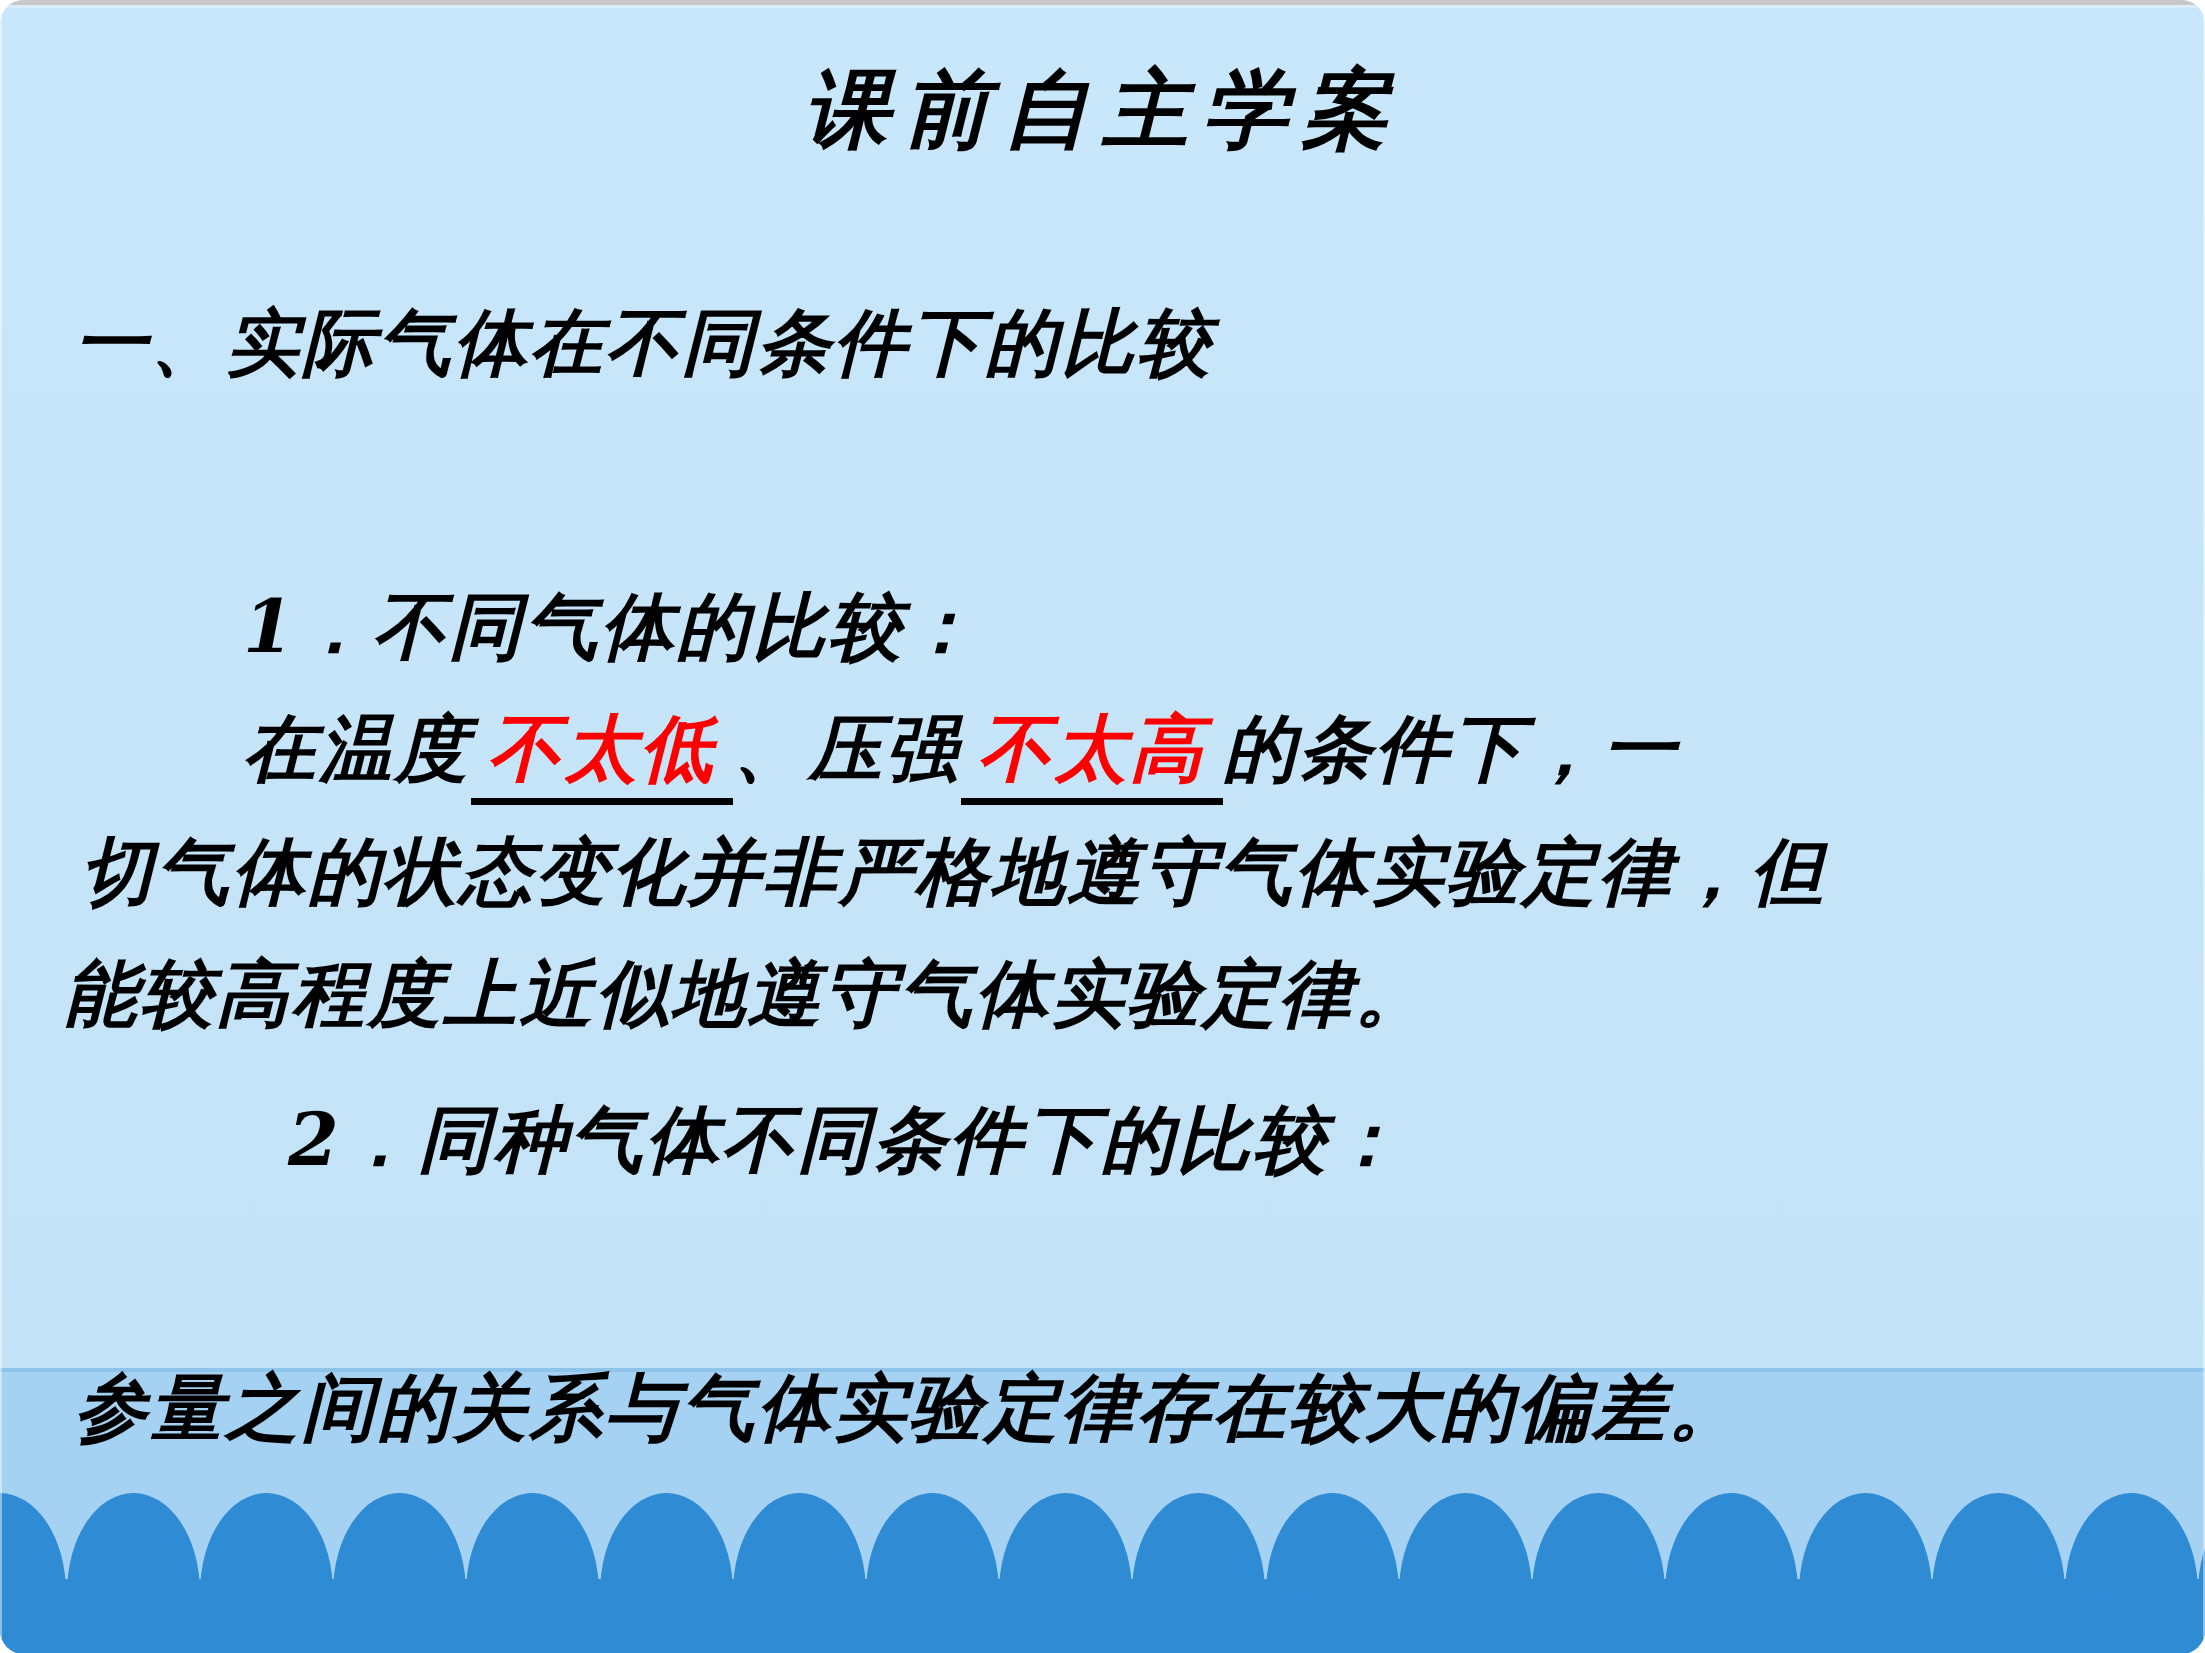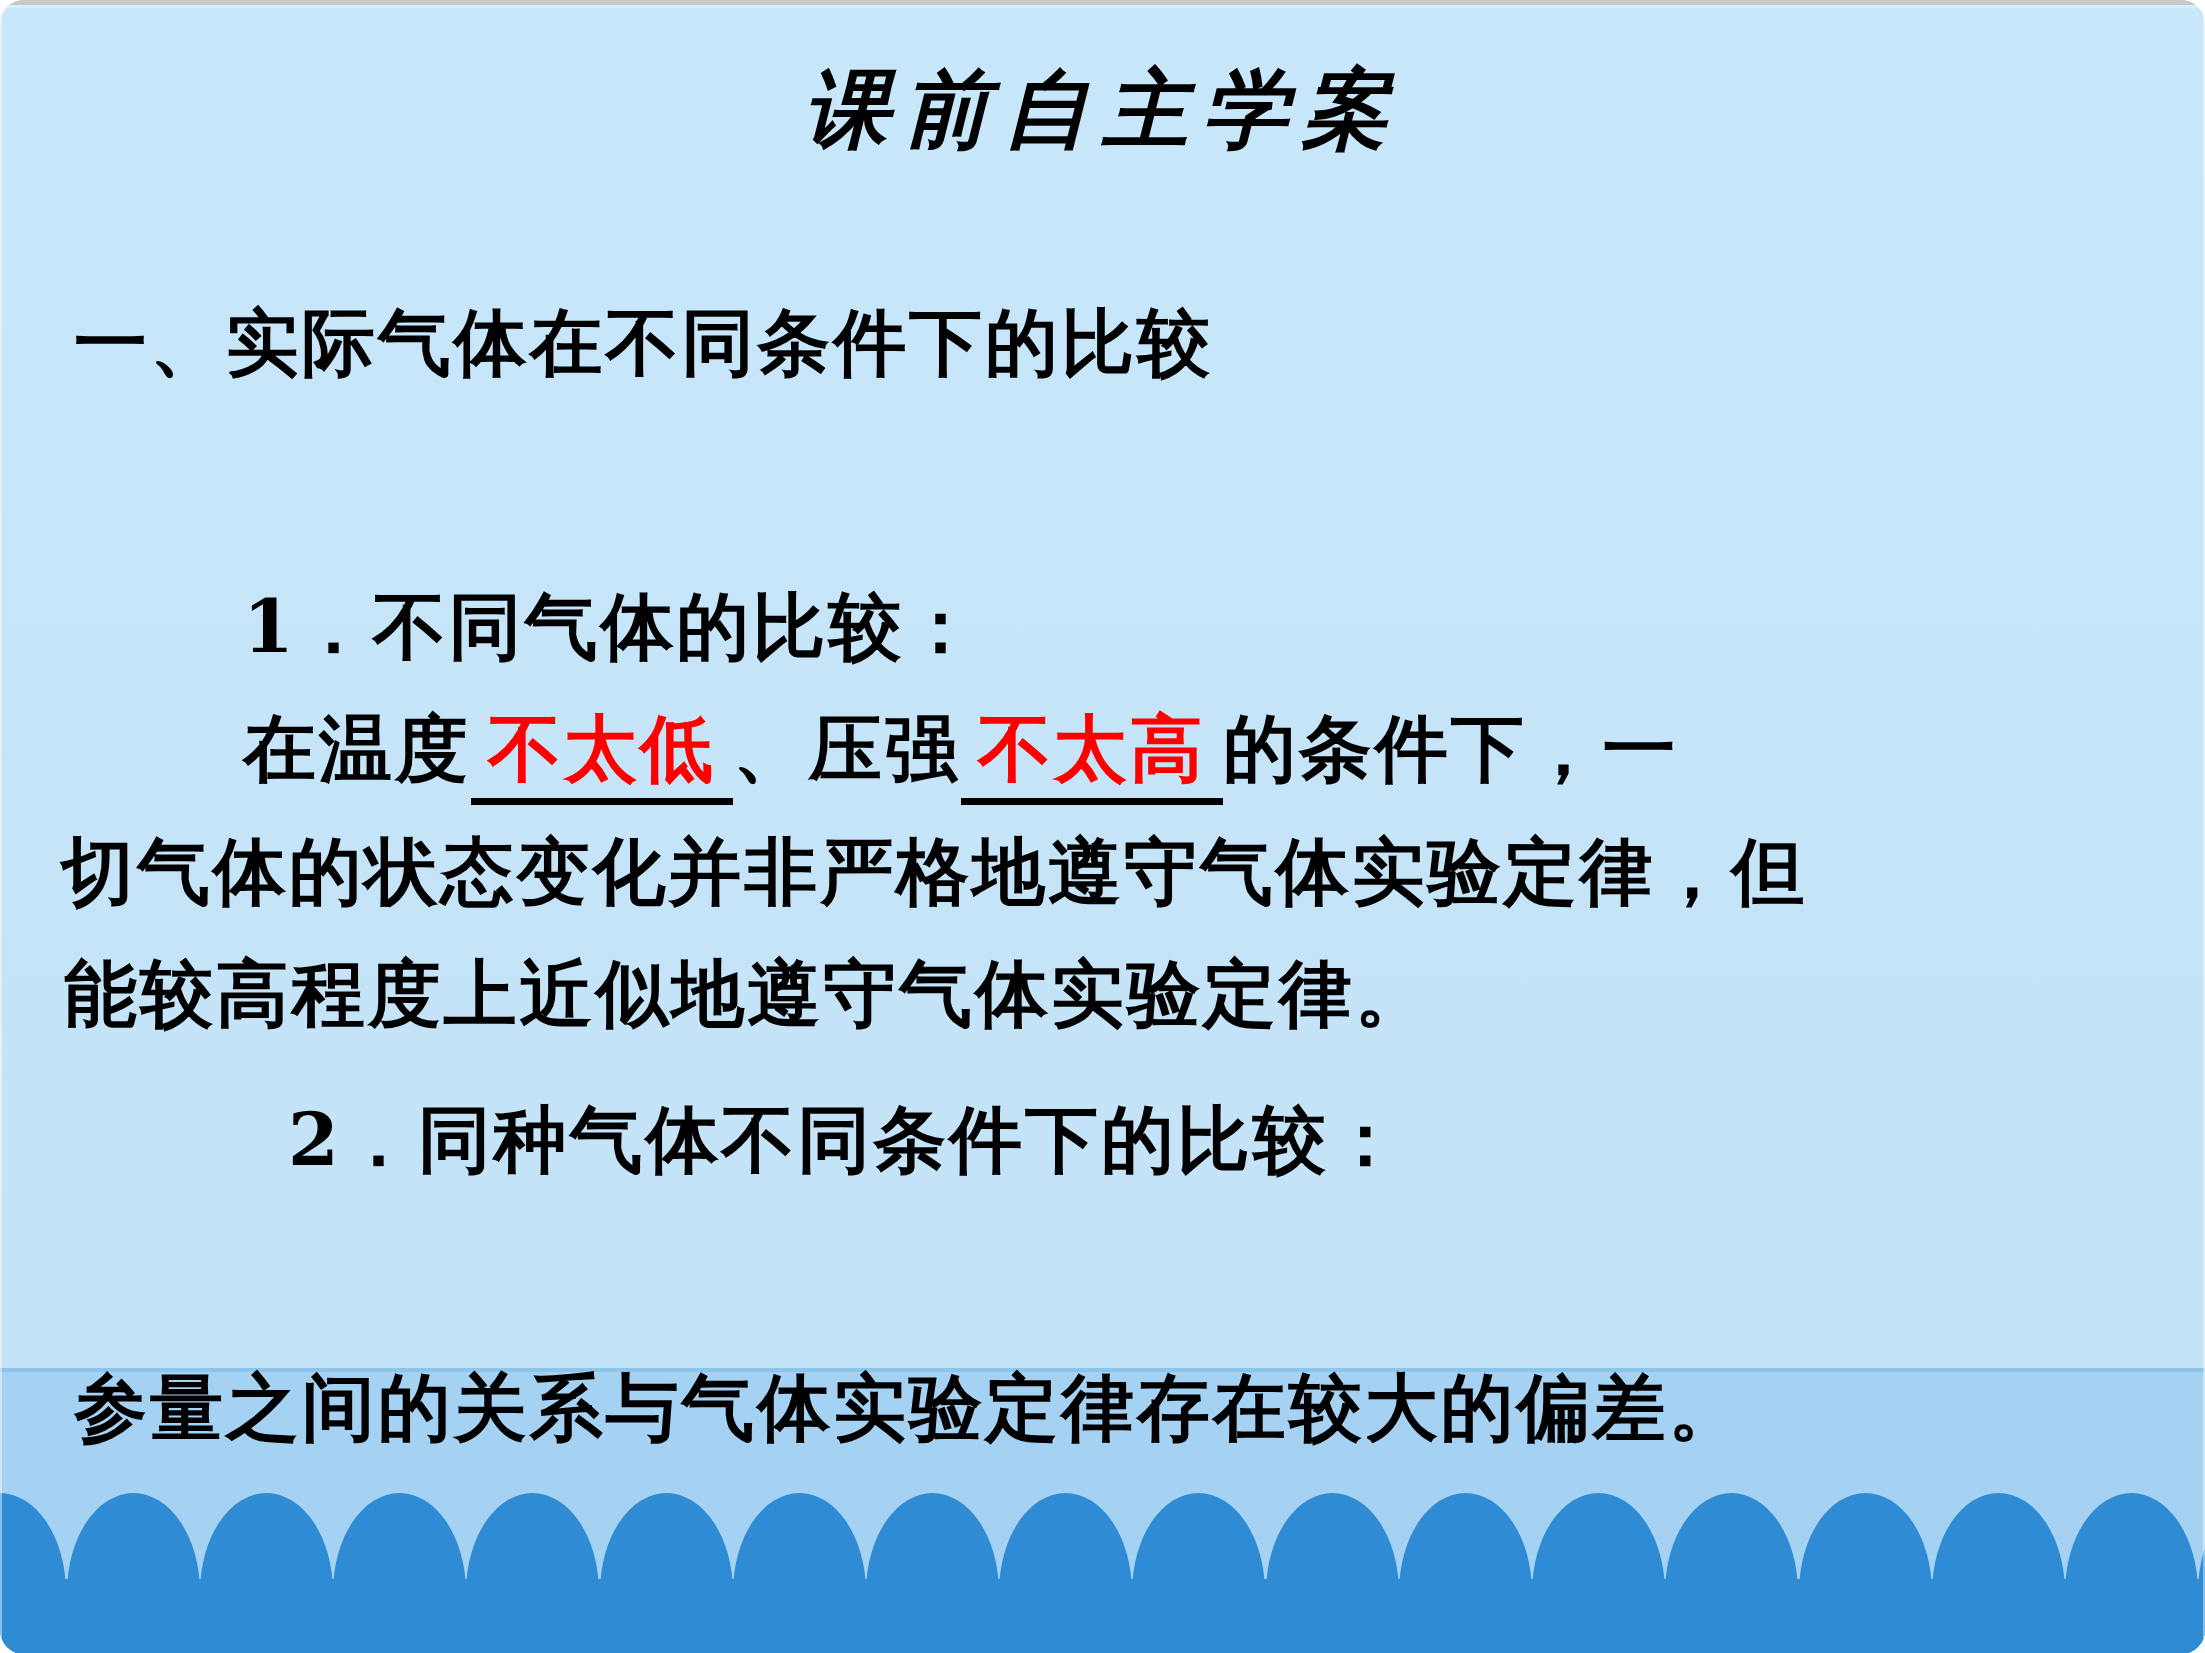--- a/index.html
+++ b/index.html
@@ -107,29 +107,30 @@
     font-style: italic;
   }
 
   .line {
     position: absolute;
     font-size: 73px;
     line-height: 1;
     color: #000;
     font-family: "DejaVu Serif", "Liberation Serif", serif;
     font-weight: bold;
+    font-style: italic;
     white-space: nowrap;
     letter-spacing: 0.04em;
   }
 
   #line-heading1 { left: 74px; top: 306px; }
   #line-item1    { left: 243px; top: 590px; }
 
   #line-p1a      { left: 243px; top: 712px; }
-  #line-p1b      { left: 61px;  top: 835px; }
+  #line-p1b      { left: 80px;  top: 835px; }
   #line-p1c      { left: 64px;  top: 957px; text-align: center; }
 
   #line-item2    { left: 243px; top: 1103px; margin-left: 45px; }
   #line-p2a      { left: 243px; top: 1225px; }
   #line-p2b      { left: 60px;  top: 1371px; margin-left: 14px; }
 
   
   .blank {
     display: inline-block;
     position: relative;

